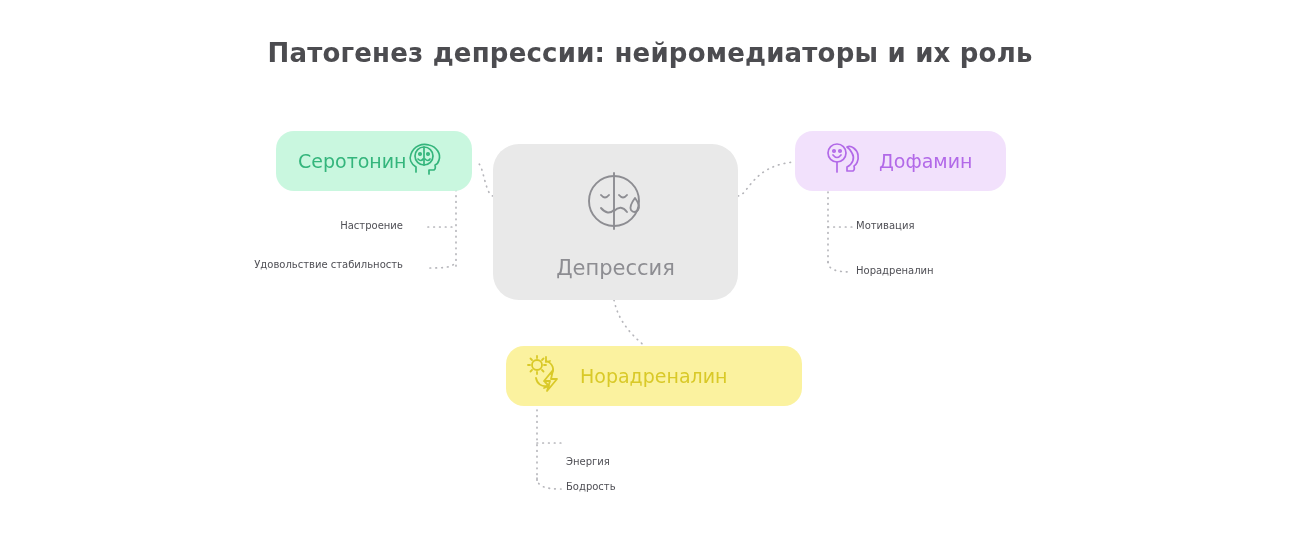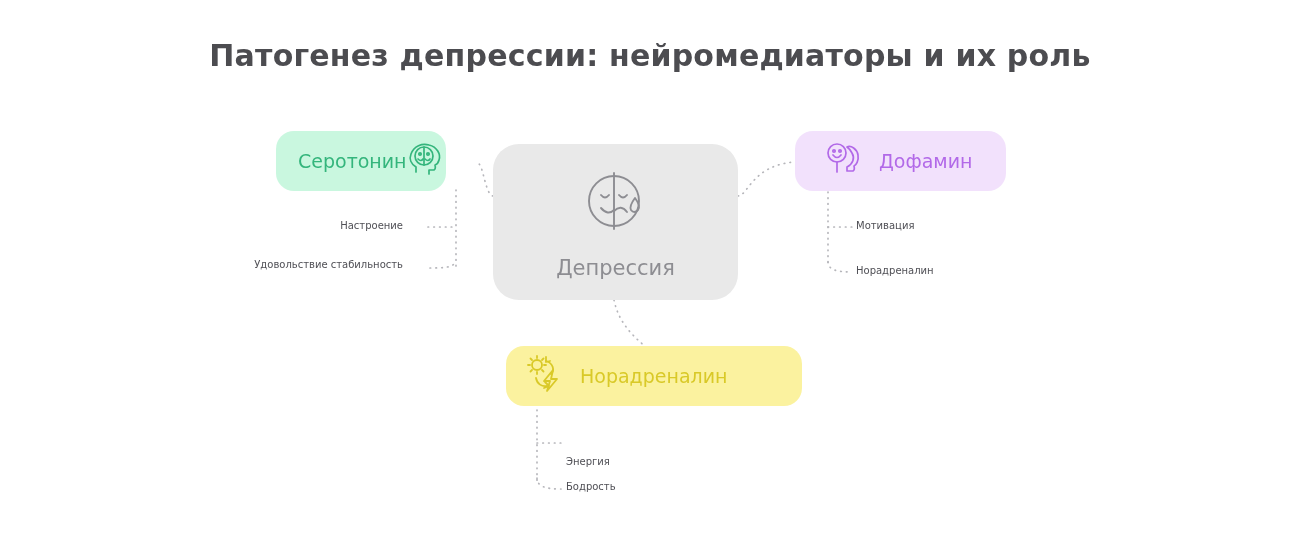--- a/index.html
+++ b/index.html
@@ -20,21 +20,21 @@
     width: 1300px;
     height: 546px;
   }
   
   .title {
     position: absolute;
     left: 0;
     top: 38px;
     width: 1300px;
     text-align: center;
-    font-size: 30px;
+    font-size: 26px;
     font-weight: bold;
     color: #4c4c50;
     letter-spacing: 0.2px;
     font-family: "DejaVu Sans", "Liberation Sans", sans-serif;
   }
   
   #links {
     position: absolute;
     left: 0; top: 0;
     width: 1300px;
@@ -80,21 +80,21 @@
   #center-node .node-label {
     font-size: 21px;
     color: #8d8d92;
     margin-top: 14px;
   }
 
   
   #node-serotonin {
     left: 276px;
     top: 131px;
-    width: 170px;
+    width: 196px;
     height: 60px;
     background: #c9f7df;
     justify-content: space-between;
     padding: 0 36px 0 22px;
   }
   #node-serotonin .node-label { color: #34b57c; }
 
   
   #node-dopamine {
     left: 795px;

